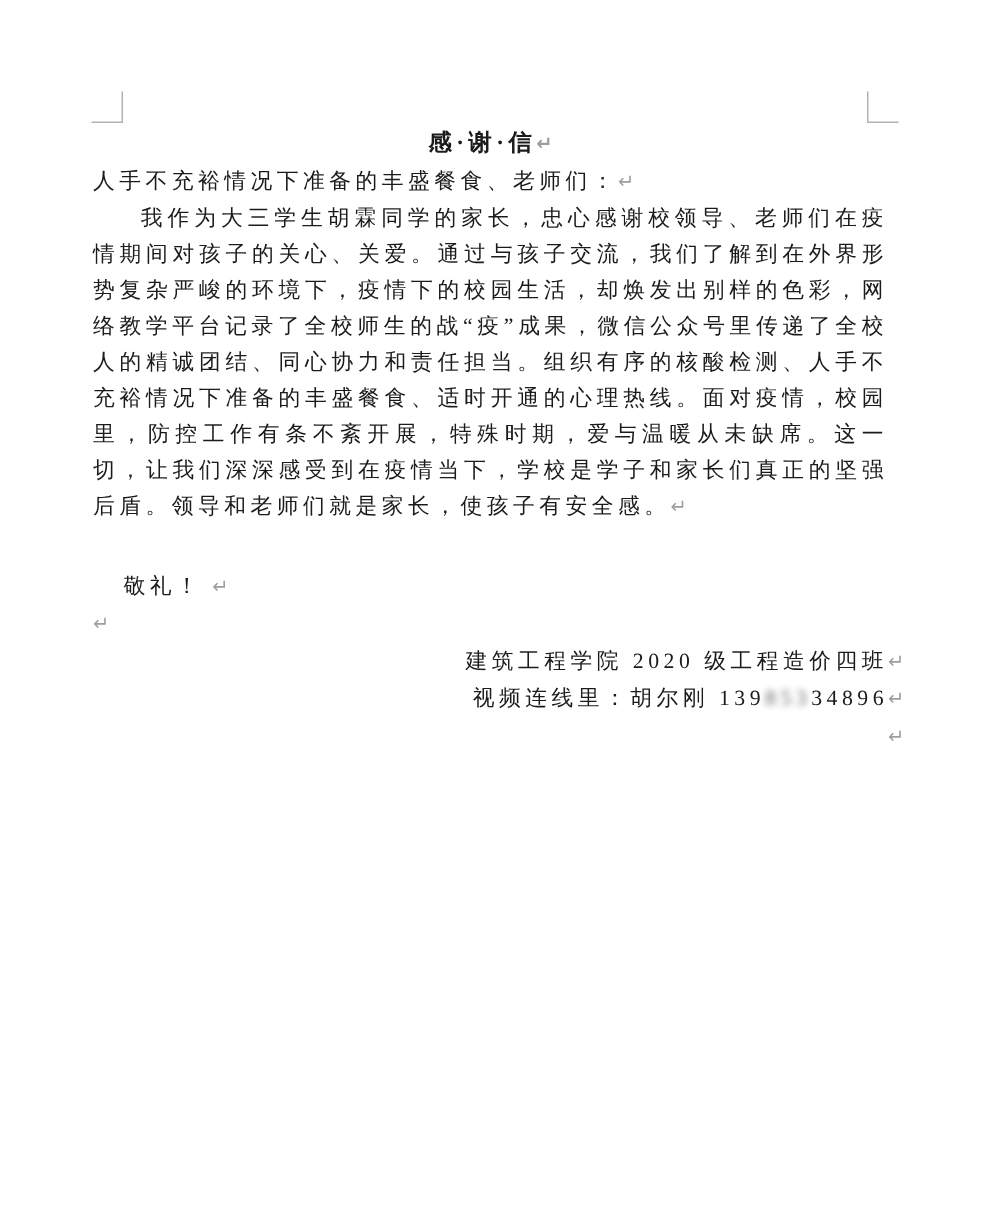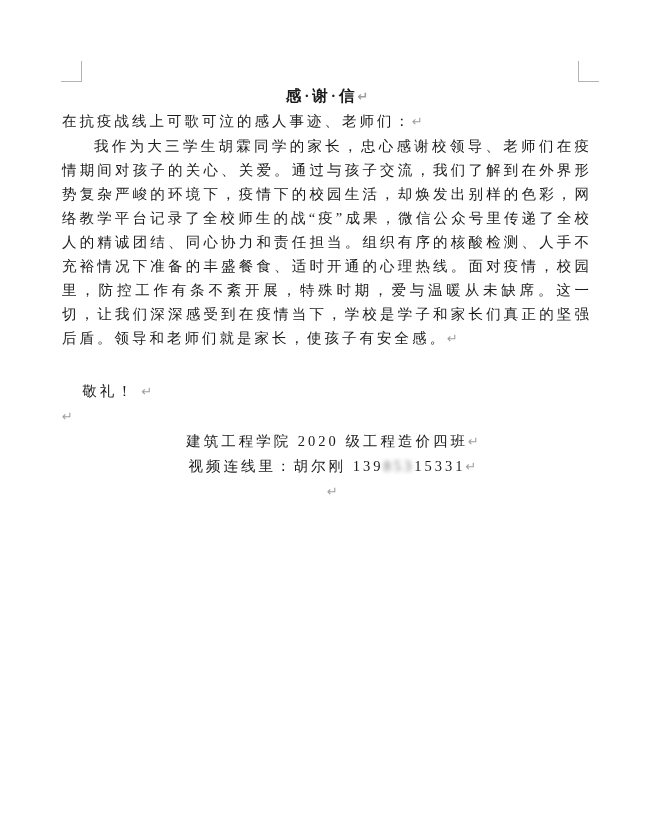--- a/index.html
+++ b/index.html
@@ -40,42 +40,42 @@
   .para { text-indent: 2.2em; }
   .jingli { text-indent: 1.4em; margin-top: 28px; }
   .pilcrow {
     color: #9e9e9e;
     font-size: 13px;
     letter-spacing: 0;
     font-family: "DejaVu Sans", sans-serif;
   }
   
   .overhang { display: inline-block; width: 0; white-space: nowrap; overflow: visible; }
-  .sig { text-align: center; }
+  .sig { text-align: right; }
   .blurred {
     filter: blur(2.3px);
     opacity: 0.7;
   }
 </style>
 </head>
 <body>
 
 <div class="page">
 
   <div class="crop-mark crop-tl"></div>
   <div class="crop-mark crop-tr"></div>
 
   <div class="content">
 
     <div class="title-line">
       <span>感·谢·信</span><span class="pilcrow">↵</span>
     </div>
 
     <p>
-      <span>在抗疫战线上可歌可泣的感人事迹、老师们：</span><span class="pilcrow">↵</span>
+      <span>人手不充裕情况下准备的丰盛餐食、老师们：</span><span class="pilcrow">↵</span>
     </p>
 
 
     <p class="para">
       <span>我作为大三学生胡霖同学的家长，忠心感谢校领导、老师们在疫情期间对孩子的关心、关爱。通过与孩子交流，我们了解到在外界形势复杂严峻的环境下，疫情下的校园生活，却焕发出别样的色彩，网络教学平台记录了全校师生的战“疫”成果，微信公众号里传递了全校人的精诚团结、同心协力和责任担当。组织有序的核酸检测、人手不充裕情况下准备的丰盛餐食、适时开通的心理热线。面对疫情，校园里，防控工作有条不紊开展，特殊时期，爱与温暖从未缺席。这一切，让我们深深感受到在疫情当下，学校是学子和家长们真正的坚强后盾。领导和老师们就是家长，使孩子有安全感。</span><span class="pilcrow">↵</span>
     </p>
 
 
 
     <p class="jingli">
@@ -84,21 +84,21 @@
 
     <p>
       <span class="pilcrow">↵</span>
     </p>
 
     <div class="sig">
       <p>
         <span>建筑工程学院 2020 级工程造价四班</span><span class="overhang"><span class="pilcrow">↵</span></span>
       </p>
       <p>
-        <span>视频连线里：胡尔刚 </span><span>139</span><span class="blurred">853</span><span>15331</span><span class="overhang"><span class="pilcrow">↵</span></span>
+        <span>视频连线里：胡尔刚 </span><span>139</span><span class="blurred">853</span><span>34896</span><span class="overhang"><span class="pilcrow">↵</span></span>
       </p>
       <p>
         <span class="overhang"><span class="pilcrow">↵</span></span>
       </p>
     </div>
 
   </div>
 </div>
 
 </body></html>

